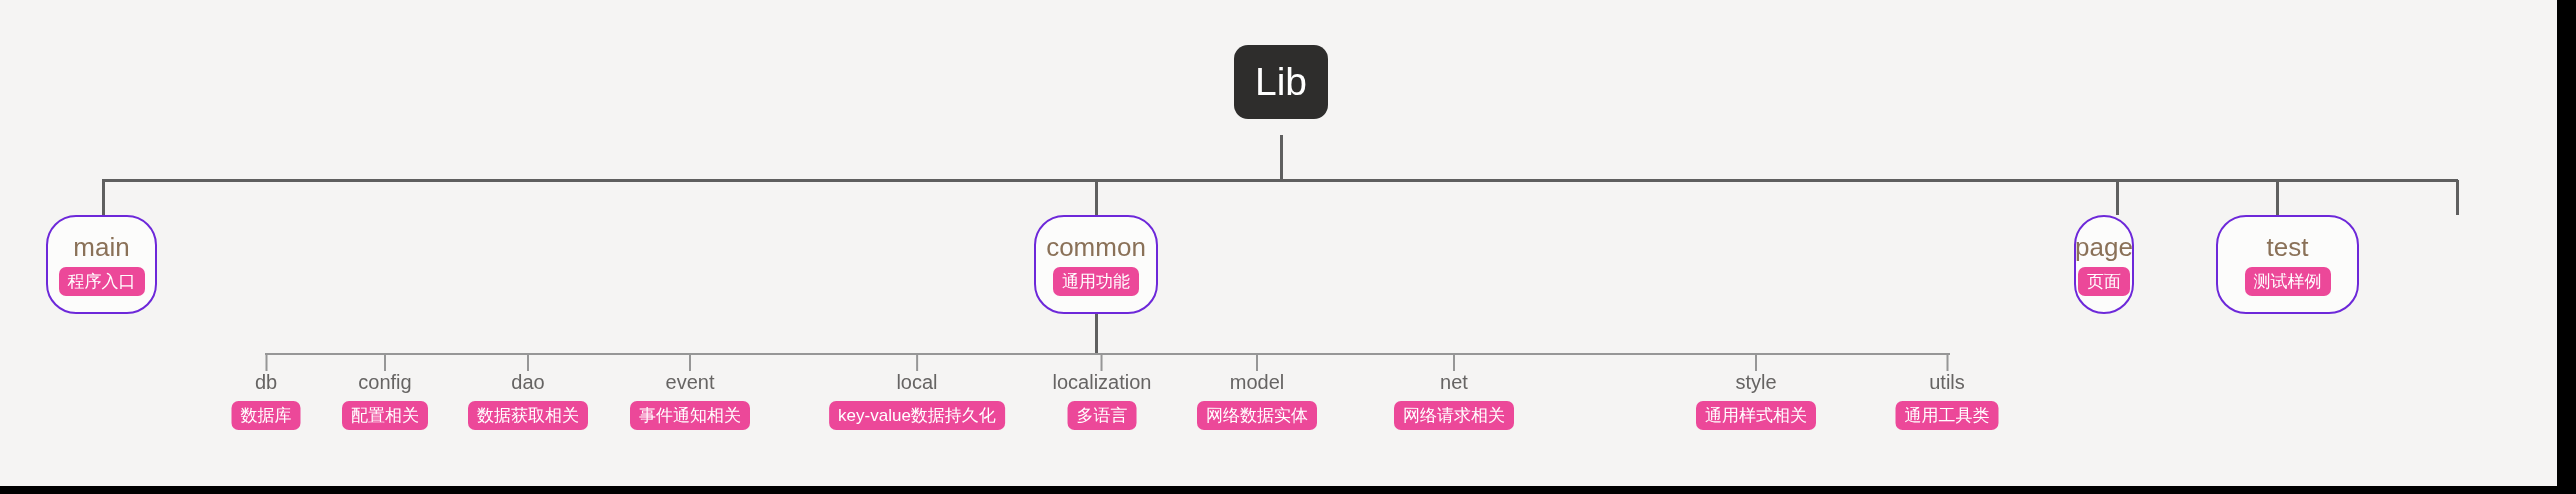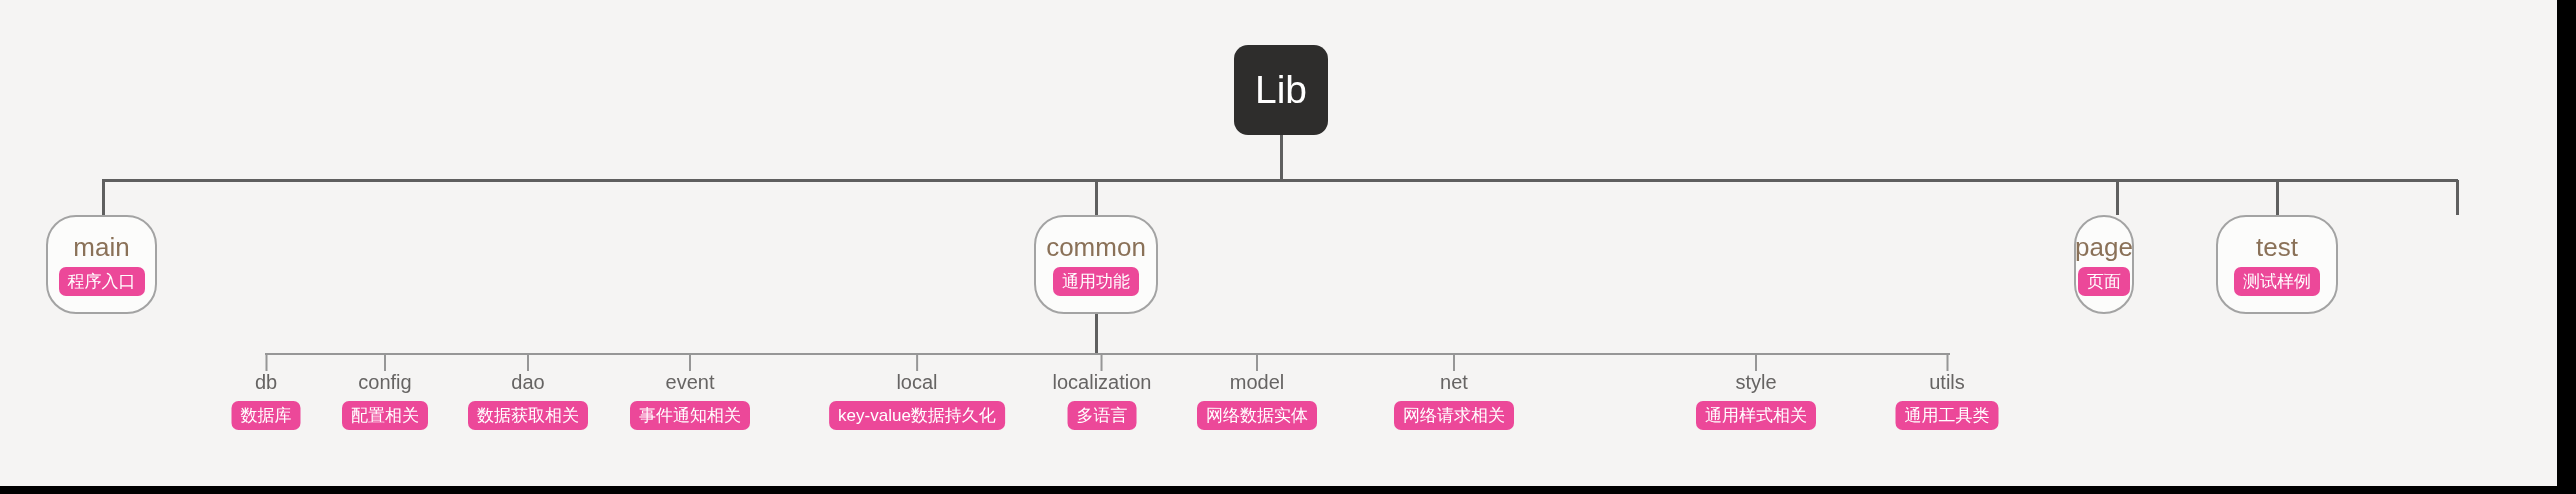--- a/index.html
+++ b/index.html
@@ -5,27 +5,27 @@
   html,body{margin:0;padding:0;background:#f5f4f3;}
   body{width:2576px;height:495px;overflow:hidden;
        font-family:"Liberation Sans","DejaVu Sans",sans-serif;}
   .stage{position:relative;width:2576px;height:495px;background:#f5f4f3;}
 
   
   .vline,.hline{position:absolute;background:#5f5f5f;}
   .vline.sec,.hline.sec{background:#969696;}
 
   
-  .root-node{position:absolute;left:1234px;top:45px;width:94px;height:90px;
+  .root-node{position:absolute;left:1234px;top:45px;width:94px;height:74px;
     background:#2e2d2c;border-radius:14px;display:flex;align-items:center;justify-content:center;
     color:#fff;font-size:39px;cursor:default;}
 
   
   .node2{position:absolute;top:215px;height:99px;box-sizing:border-box;
-    background:#fcfcfb;border:2px solid #a3a3a3;border-radius:30px;
+    background:#fcfcfb;border:2px solid #6d28d9;border-radius:30px;
     display:flex;flex-direction:column;align-items:center;justify-content:center;gap:7px;}
   .node2 .title{color:#8a7158;font-size:26px;line-height:1;white-space:nowrap;}
 
   
   .badge{background:#ec4899;color:#fff;font-size:17px;line-height:1;
     padding:6px 9px;border-radius:7px;white-space:nowrap;}
 
   
   .node3{position:absolute;top:353px;transform:translateX(-50%);
     display:flex;flex-direction:column;align-items:center;}
@@ -62,21 +62,21 @@
     <span class="badge">程序入口</span>
   </div>
   <div class="node2" style="left:1034px;width:124px">
     <span class="title">common</span>
     <span class="badge">通用功能</span>
   </div>
   <div class="node2" style="left:2074px;width:60px">
     <span class="title">page</span>
     <span class="badge">页面</span>
   </div>
-  <div class="node2" style="left:2216px;width:122px">
+  <div class="node2" style="left:2216px;width:143px">
     <span class="title">test</span>
     <span class="badge">测试样例</span>
   </div>
 
   <div class="node3" style="left:266px">
     <div class="tick"></div>
     <span class="title">db</span>
     <span class="badge">数据库</span>
   </div>
   <div class="node3" style="left:385px">

